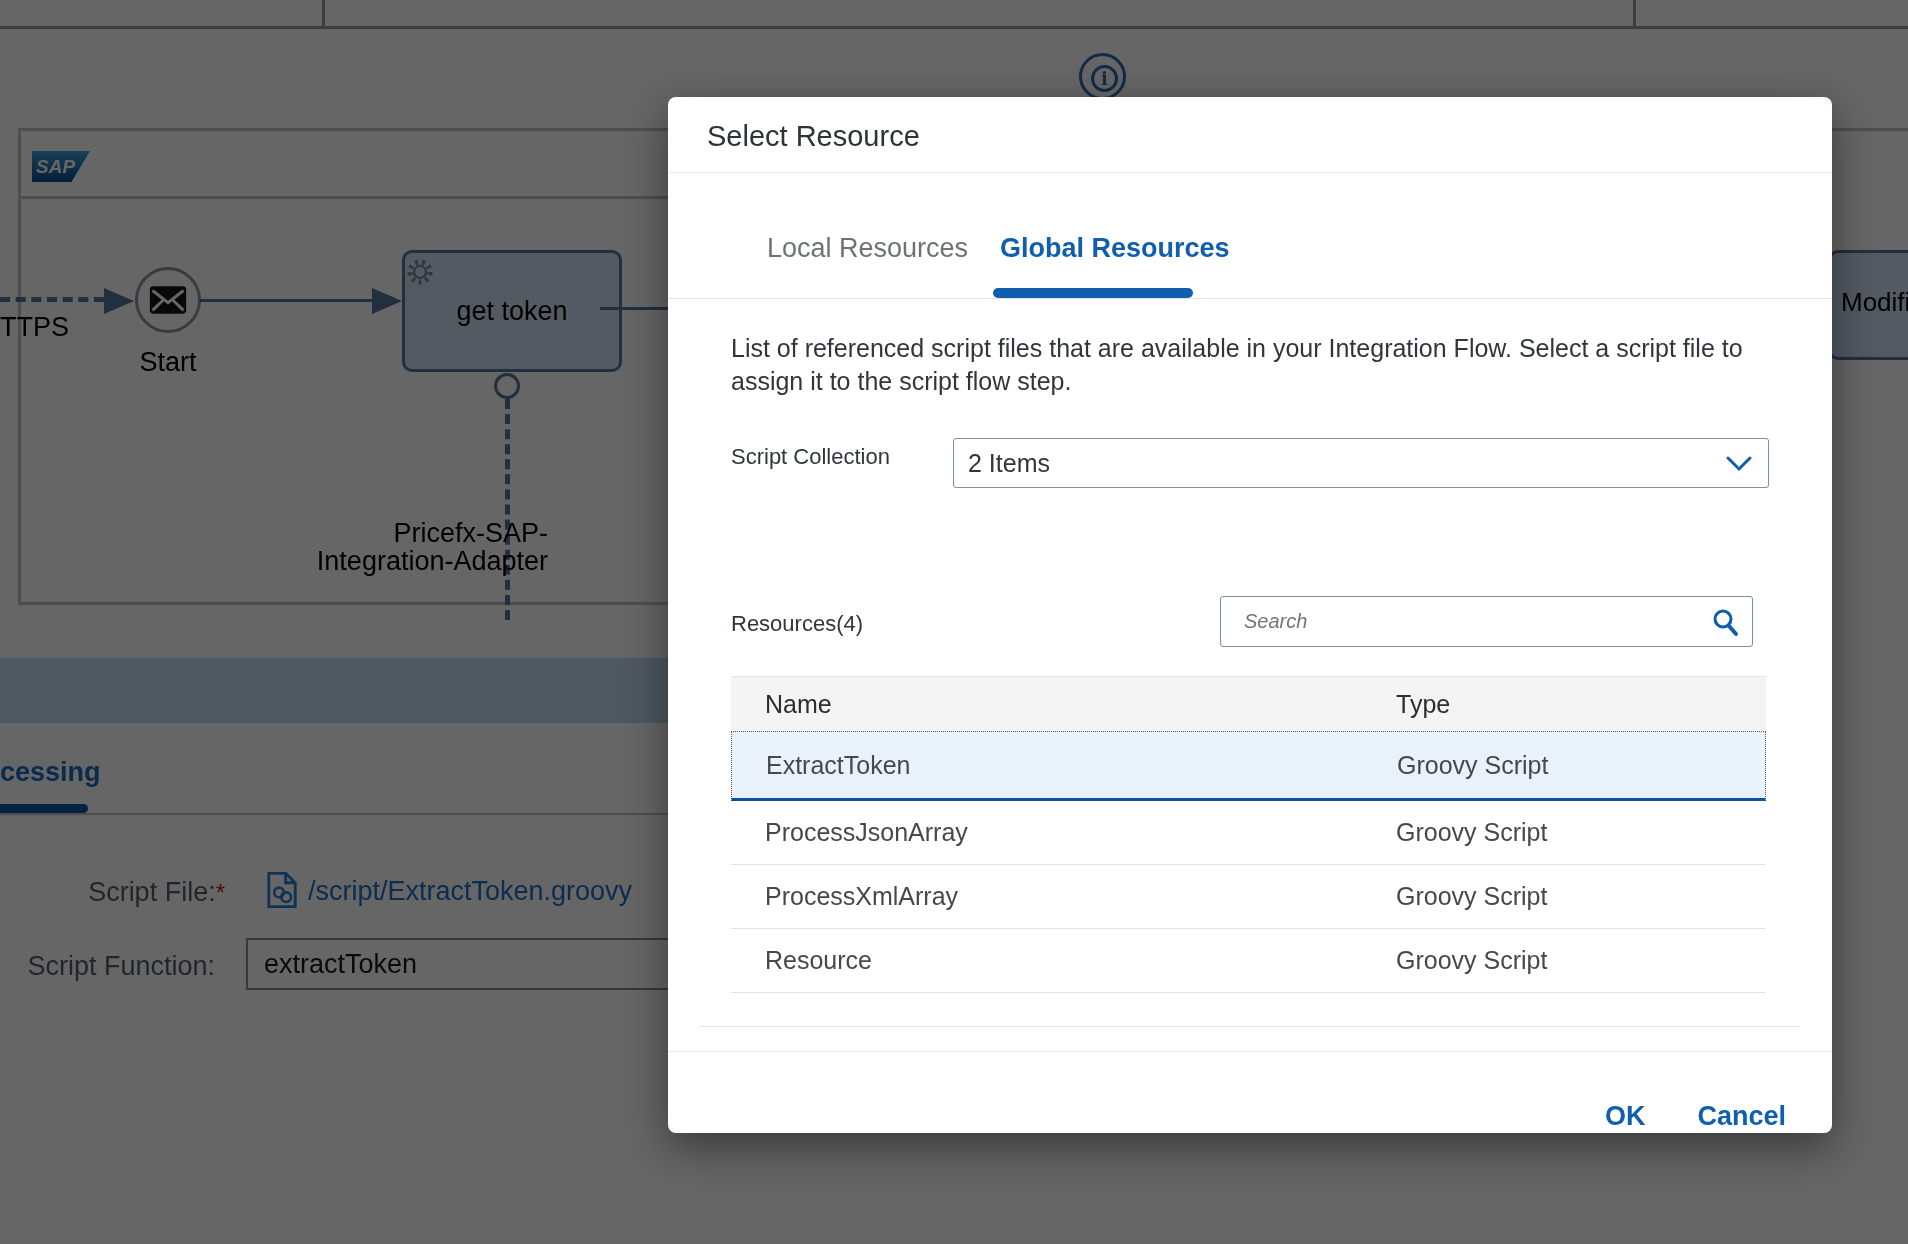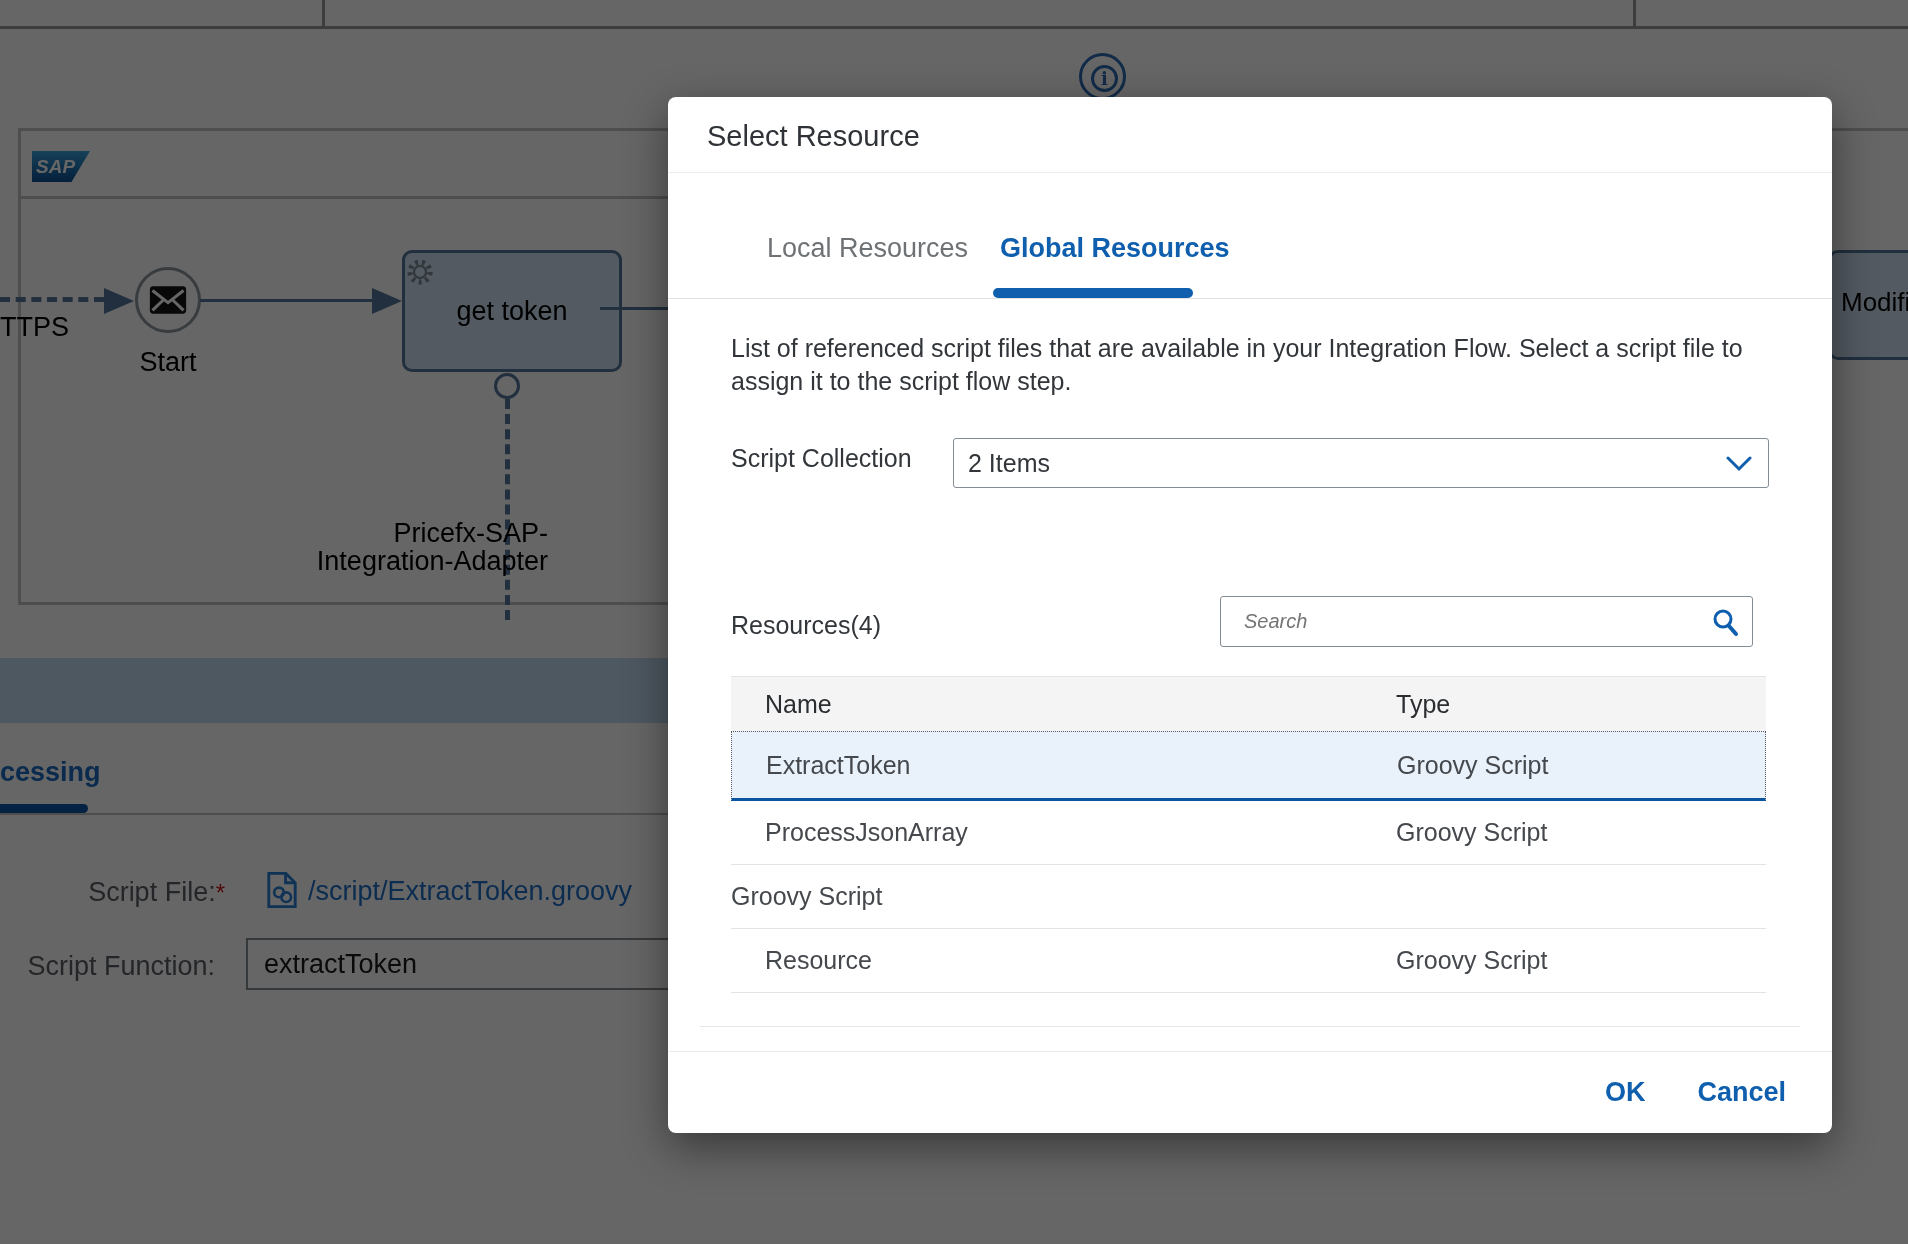--- a/index.html
+++ b/index.html
@@ -56,41 +56,41 @@
   #modal{position:absolute;left:668px;top:97px;width:1164px;height:1036px;background:#fff;border-radius:8px;
     box-shadow:0 14px 44px rgba(0,0,0,0.45);}
   .m-title{position:absolute;left:39px;top:0;height:75px;line-height:78px;font-size:29px;color:#2f3237;}
   .m-title-sep{position:absolute;left:0;top:75px;width:100%;height:1px;background:#ececec;}
   .tabstrip-line{position:absolute;left:0;top:201px;width:100%;height:1px;background:#e2e2e2;}
   .tab{position:absolute;top:136px;font-size:27px;cursor:default;}
   .tab-inactive{color:#6f7275;}
   .tab-active{color:#0f5fae;font-weight:bold;}
   .tab-underline{position:absolute;left:325px;top:191px;width:200px;height:10px;background:#0f5fae;border-radius:5px;}
   .m-desc{position:absolute;left:63px;top:235px;width:1018px;font-size:25px;line-height:33px;color:#32363a;}
-  .m-label{position:absolute;font-size:25px;color:#32363a;}
+  .m-label{position:absolute;font-size:22px;color:#32363a;}
   .m-select{position:absolute;left:285px;top:341px;width:816px;height:50px;border:1px solid #848c94;border-radius:3px;
     box-sizing:border-box;display:flex;align-items:center;padding-left:14px;font-size:25px;color:#32363a;}
   .m-select svg{position:absolute;right:16px;top:17px;}
   .m-search{position:absolute;left:552px;top:499px;width:533px;height:51px;border:1px solid #848c94;border-radius:3px;box-sizing:border-box;}
   .m-search input{border:0;outline:none;width:440px;height:46px;margin-left:21px;font-size:20px;font-style:italic;color:#6e7276;
     font-family:"Liberation Sans",sans-serif;background:transparent;}
   .m-search svg{position:absolute;right:12px;top:10px;}
 
   .rtable{position:absolute;left:63px;top:579px;width:1035px;}
   .thead{display:flex;height:54px;background:#f4f4f4;border-top:1px solid #e4e4e4;align-items:center;
     font-size:25px;color:#2b2e31;}
   .trow{display:flex;height:64px;align-items:center;font-size:25px;color:#45484c;border-bottom:1px solid #e3e3e3;
     box-sizing:border-box;cursor:default;}
   .trow.selected{height:70px;background:#e9f2fb;border:1px dotted #55585c;border-bottom:3px solid #0a54a0;}
   .cell-name{padding-left:34px;width:665px;box-sizing:border-box;}
   .cell-type{padding-left:0;}
 
   .content-sep{position:absolute;left:32px;top:929px;width:1100px;height:1px;background:#e6e6e6;}
   .footer-sep{position:absolute;left:0;top:954px;width:100%;height:1px;background:#eaeaea;}
-  .m-footer{position:absolute;left:0;top:955px;width:100%;height:80px;display:flex;align-items:center;
+  .m-footer{position:absolute;left:0;top:955px;width:100%;height:80px;display:flex;align-items:flex-end;
     justify-content:flex-end;gap:52px;padding-right:46px;box-sizing:border-box;}
   .m-btn{color:#0f5fae;font-size:27px;font-weight:bold;cursor:default;}
 </style>
 </head>
 <body>
 
 <div id="screen">
 
   <div id="bg">
     <div class="toolbar">
@@ -200,20 +200,21 @@
       </div>
       <div class="trow selected">
         <div class="cell-name">ExtractToken</div>
         <div class="cell-type">Groovy Script</div>
       </div>
       <div class="trow">
         <div class="cell-name">ProcessJsonArray</div>
         <div class="cell-type">Groovy Script</div>
       </div>
       <div class="trow">
+        <div class="cell-name">ProcessXmlArray</div>
         <div class="cell-type">Groovy Script</div>
       </div>
       <div class="trow">
         <div class="cell-name">Resource</div>
         <div class="cell-type">Groovy Script</div>
       </div>
     </div>
 
     <div class="content-sep"></div>
     <div class="footer-sep"></div>

